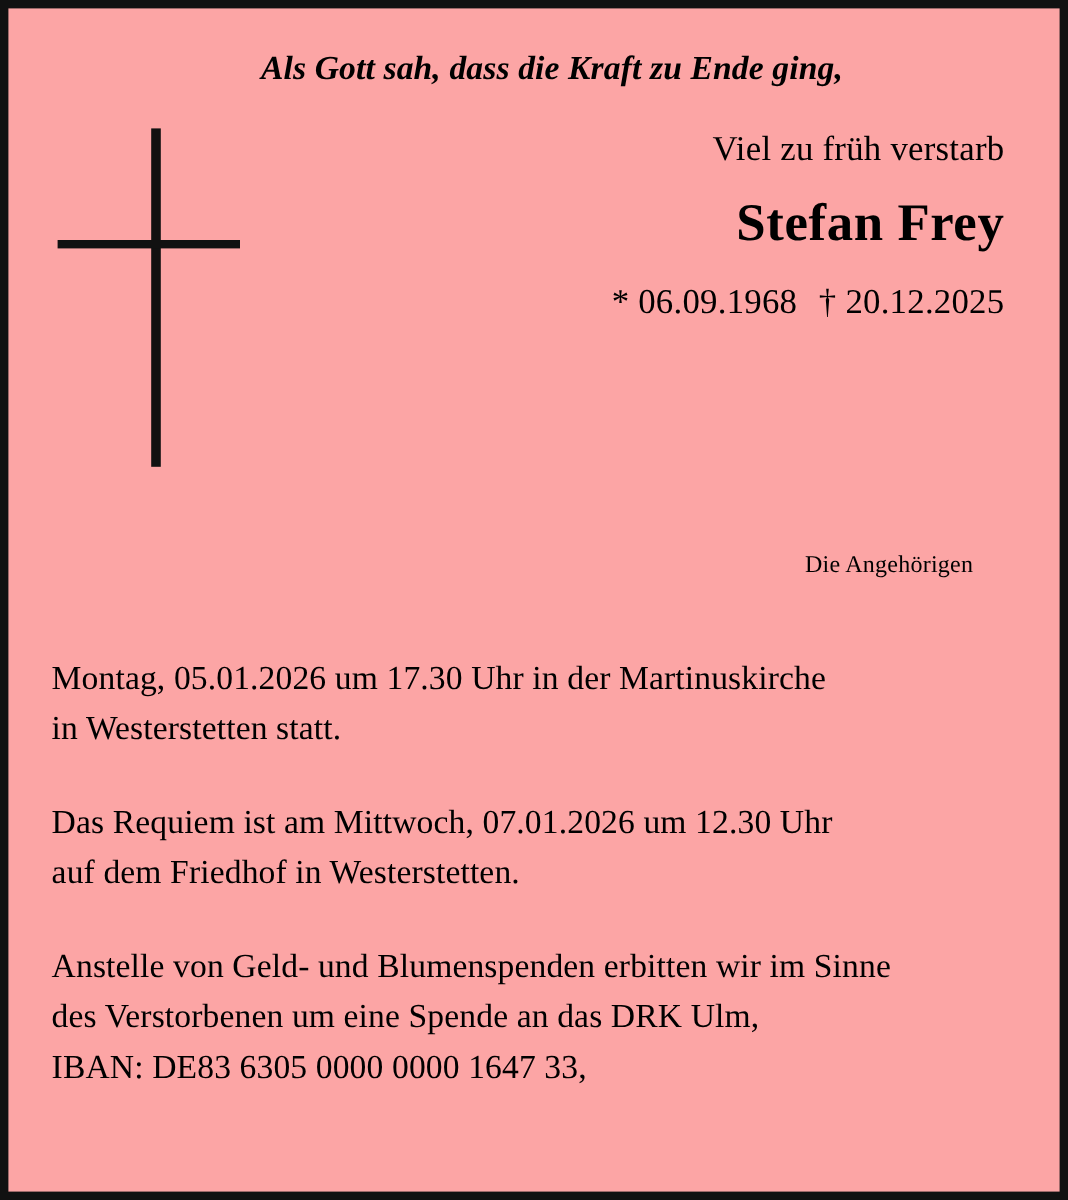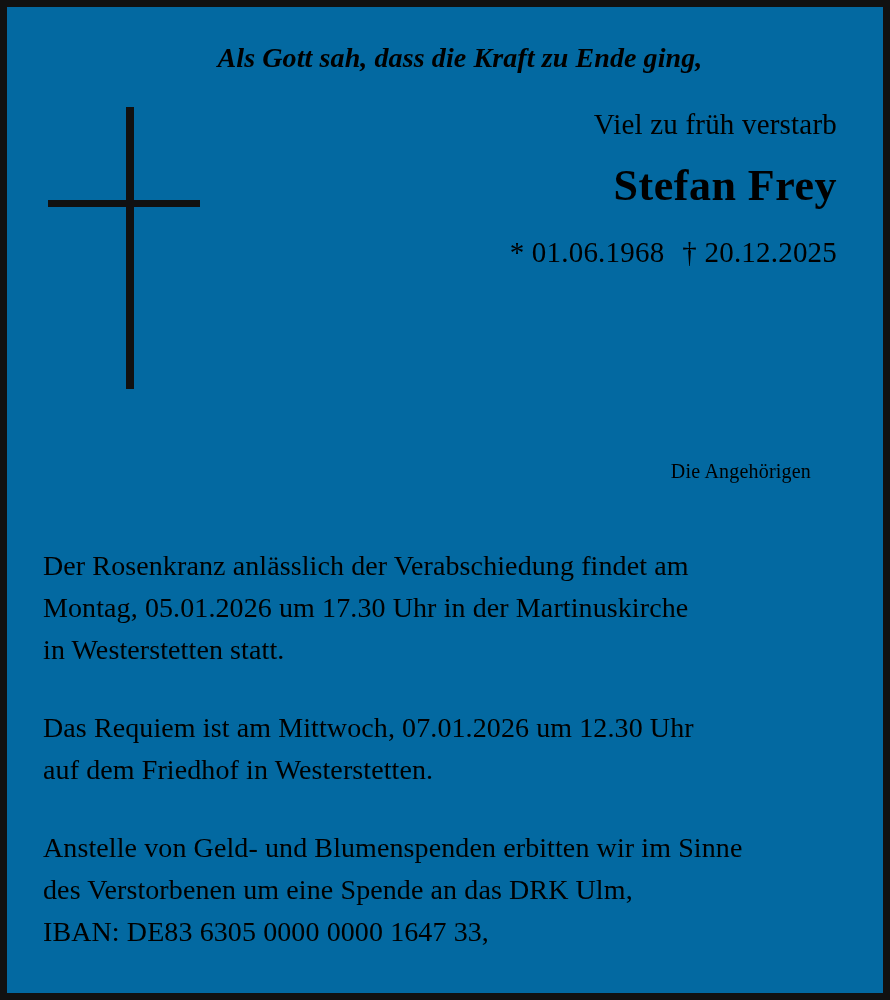--- a/index.html
+++ b/index.html
@@ -12,21 +12,21 @@
     height: 1000px;
     font-family: "Liberation Serif", serif;
     color: #000000;
     overflow: hidden;
   }
   .obituary {
     position: relative;
     width: 890px;
     height: 1000px;
     box-sizing: border-box;
-    background: #0369a1;
+    background: #fca5a5;
     border-left: 7px solid #111111;
     border-right: 7px solid #111111;
     border-top: 7px solid #111111;
     border-bottom: 7px solid #111111;
     padding: 0;
   }
   .inner {
     position: absolute;
     inset: 0;
     padding: 26px 36px 0 36px;
@@ -136,30 +136,29 @@
 
       <div class="cross">
         <div class="vert"></div>
         <div class="horz"></div>
       </div>
 
       <div class="headtext">
         <div class="prelude">Viel zu früh verstarb</div>
         <div class="name">Stefan Frey</div>
         <div class="dates">
-          <span>* 01.06.1968</span><span class="gap"></span><span>† 20.12.2025</span>
+          <span>* 06.09.1968</span><span class="gap"></span><span>† 20.12.2025</span>
         </div>
       </div>
     </div>
 
     <div class="family">Die Angehörigen</div>
 
     <div class="body">
       <p>
-        <span class="ln">Der Rosenkranz anlässlich der Verabschiedung findet am</span>
         <span class="ln">Montag, 05.01.2026 um 17.30 Uhr in der Martinuskirche</span>
         <span class="ln">in Westerstetten statt.</span>
       </p>
       <p>
         <span class="ln">Das Requiem ist am Mittwoch, 07.01.2026 um 12.30 Uhr</span>
         <span class="ln">auf dem Friedhof in Westerstetten.</span>
       </p>
       <p>
         <span class="ln">Anstelle von Geld- und Blumenspenden erbitten wir im Sinne</span>
         <span class="ln">des Verstorbenen um eine Spende an das DRK Ulm,</span>

